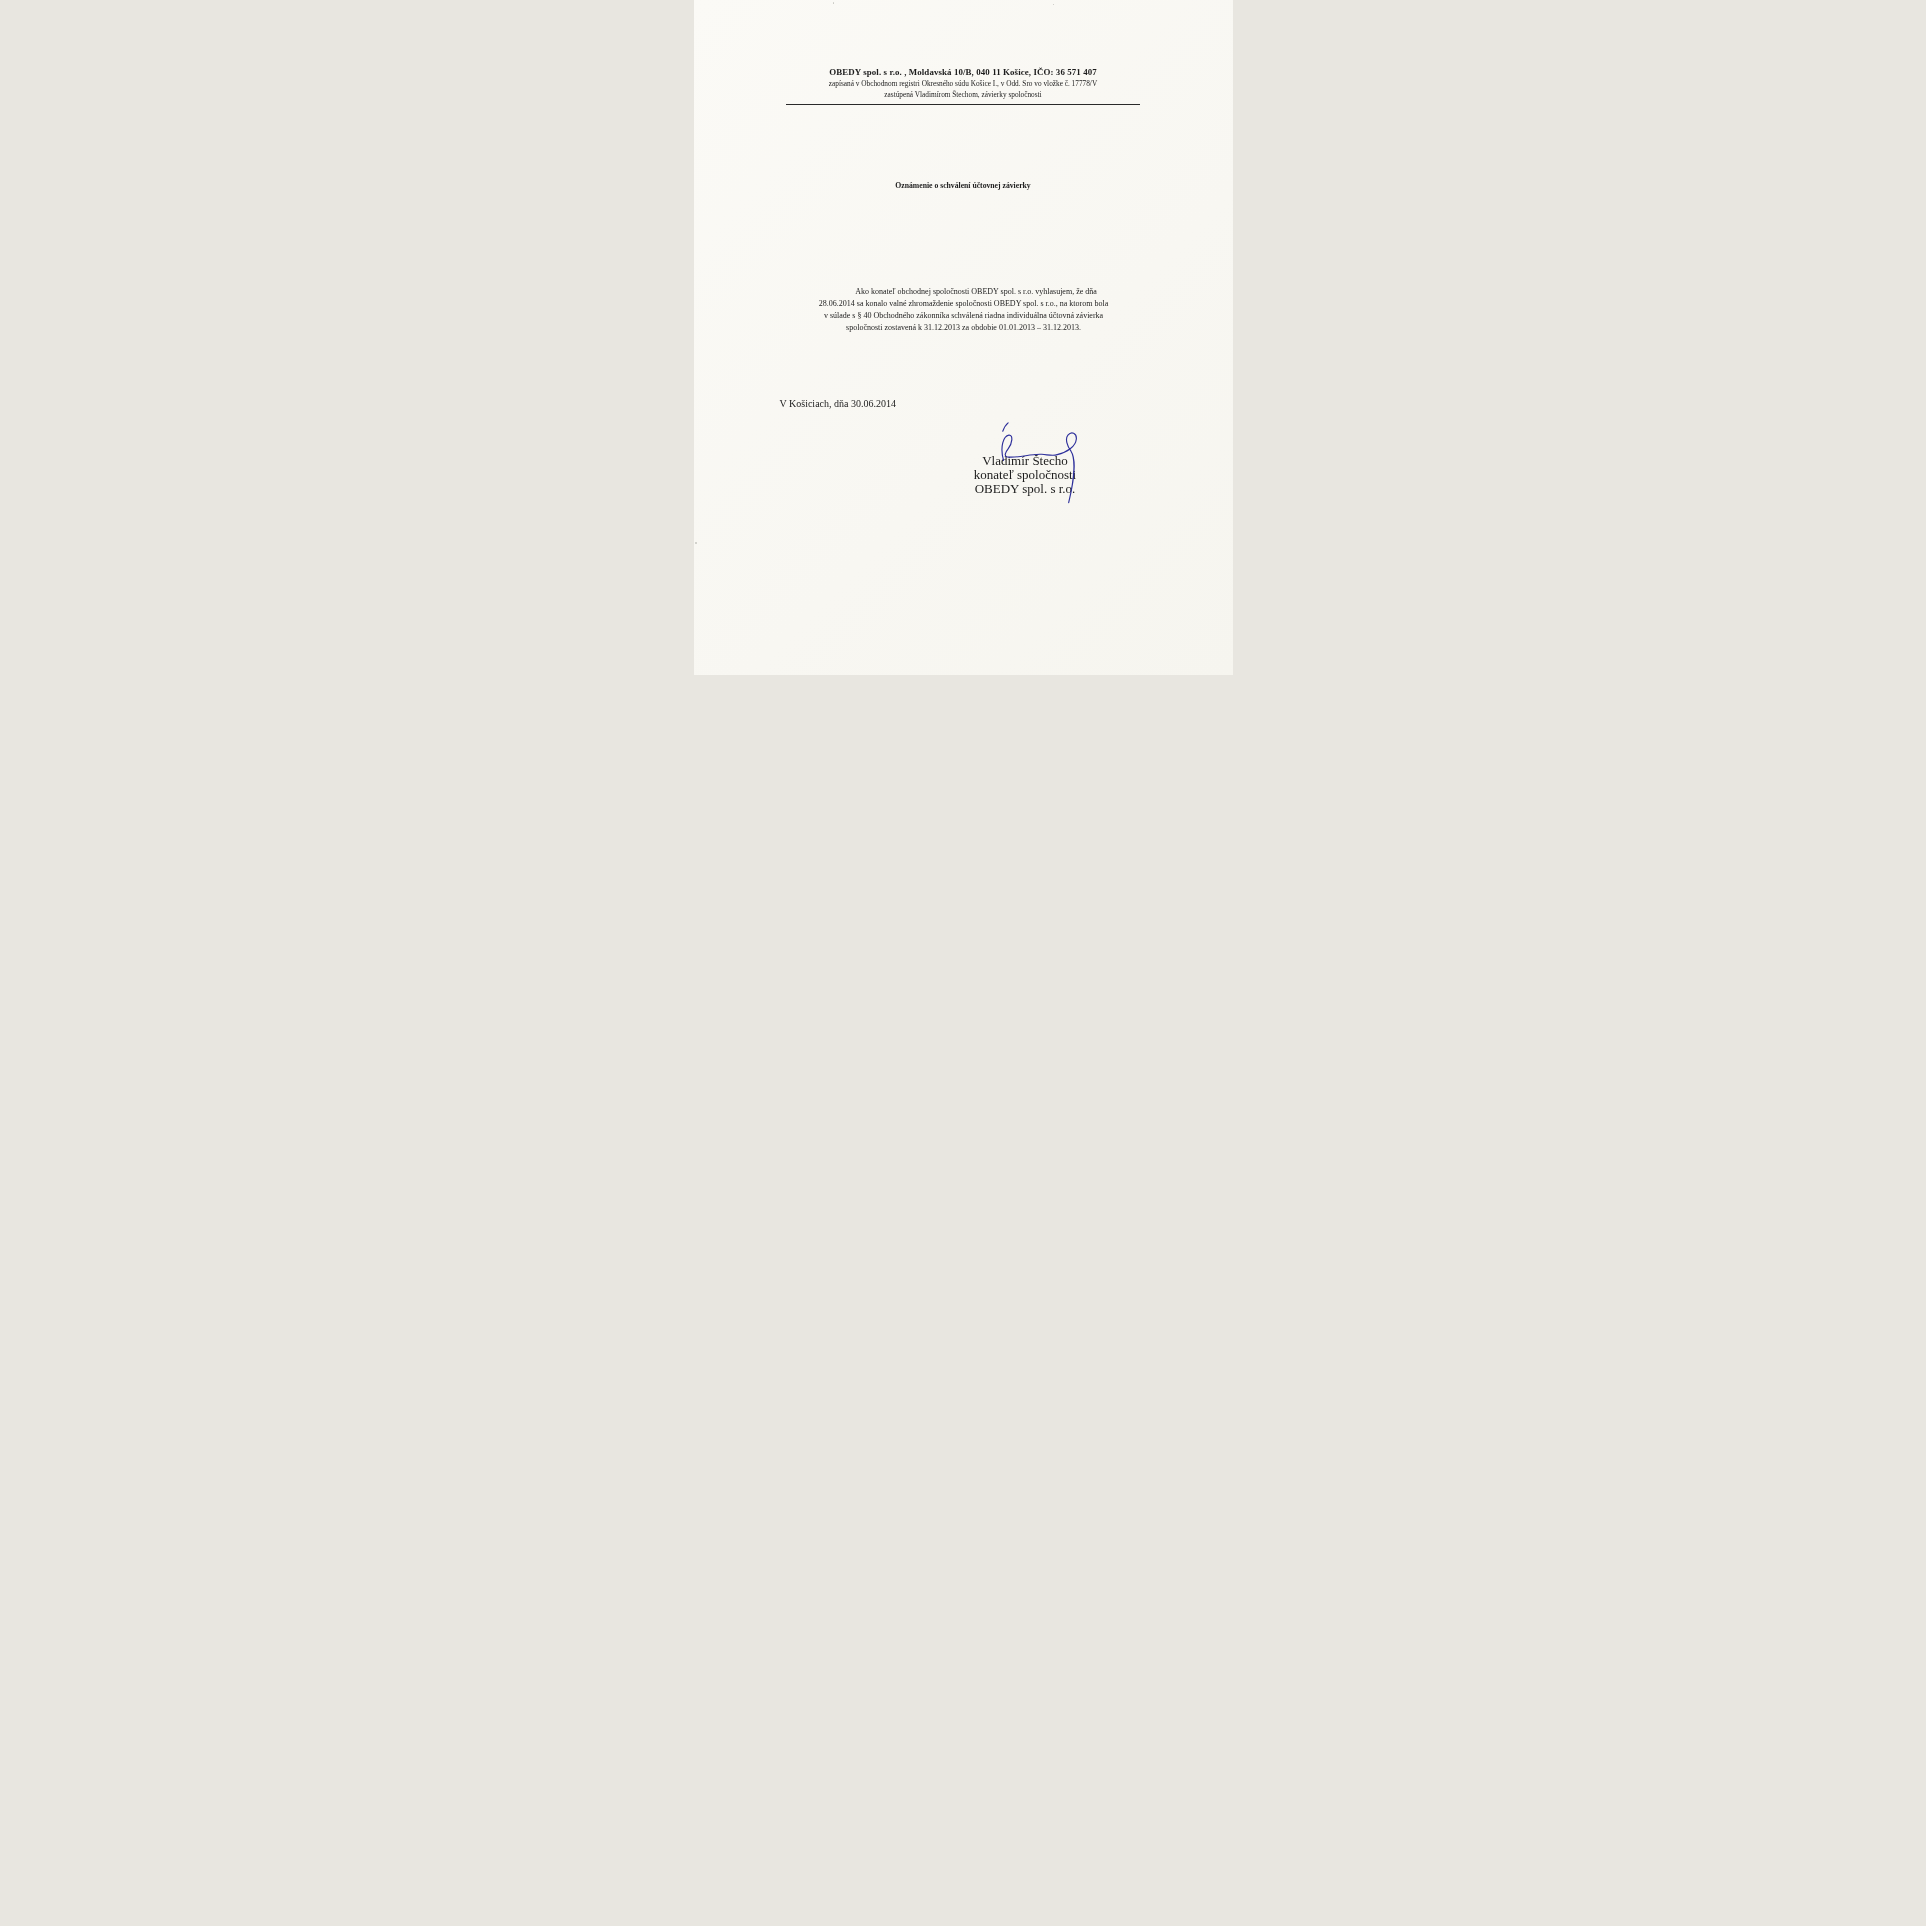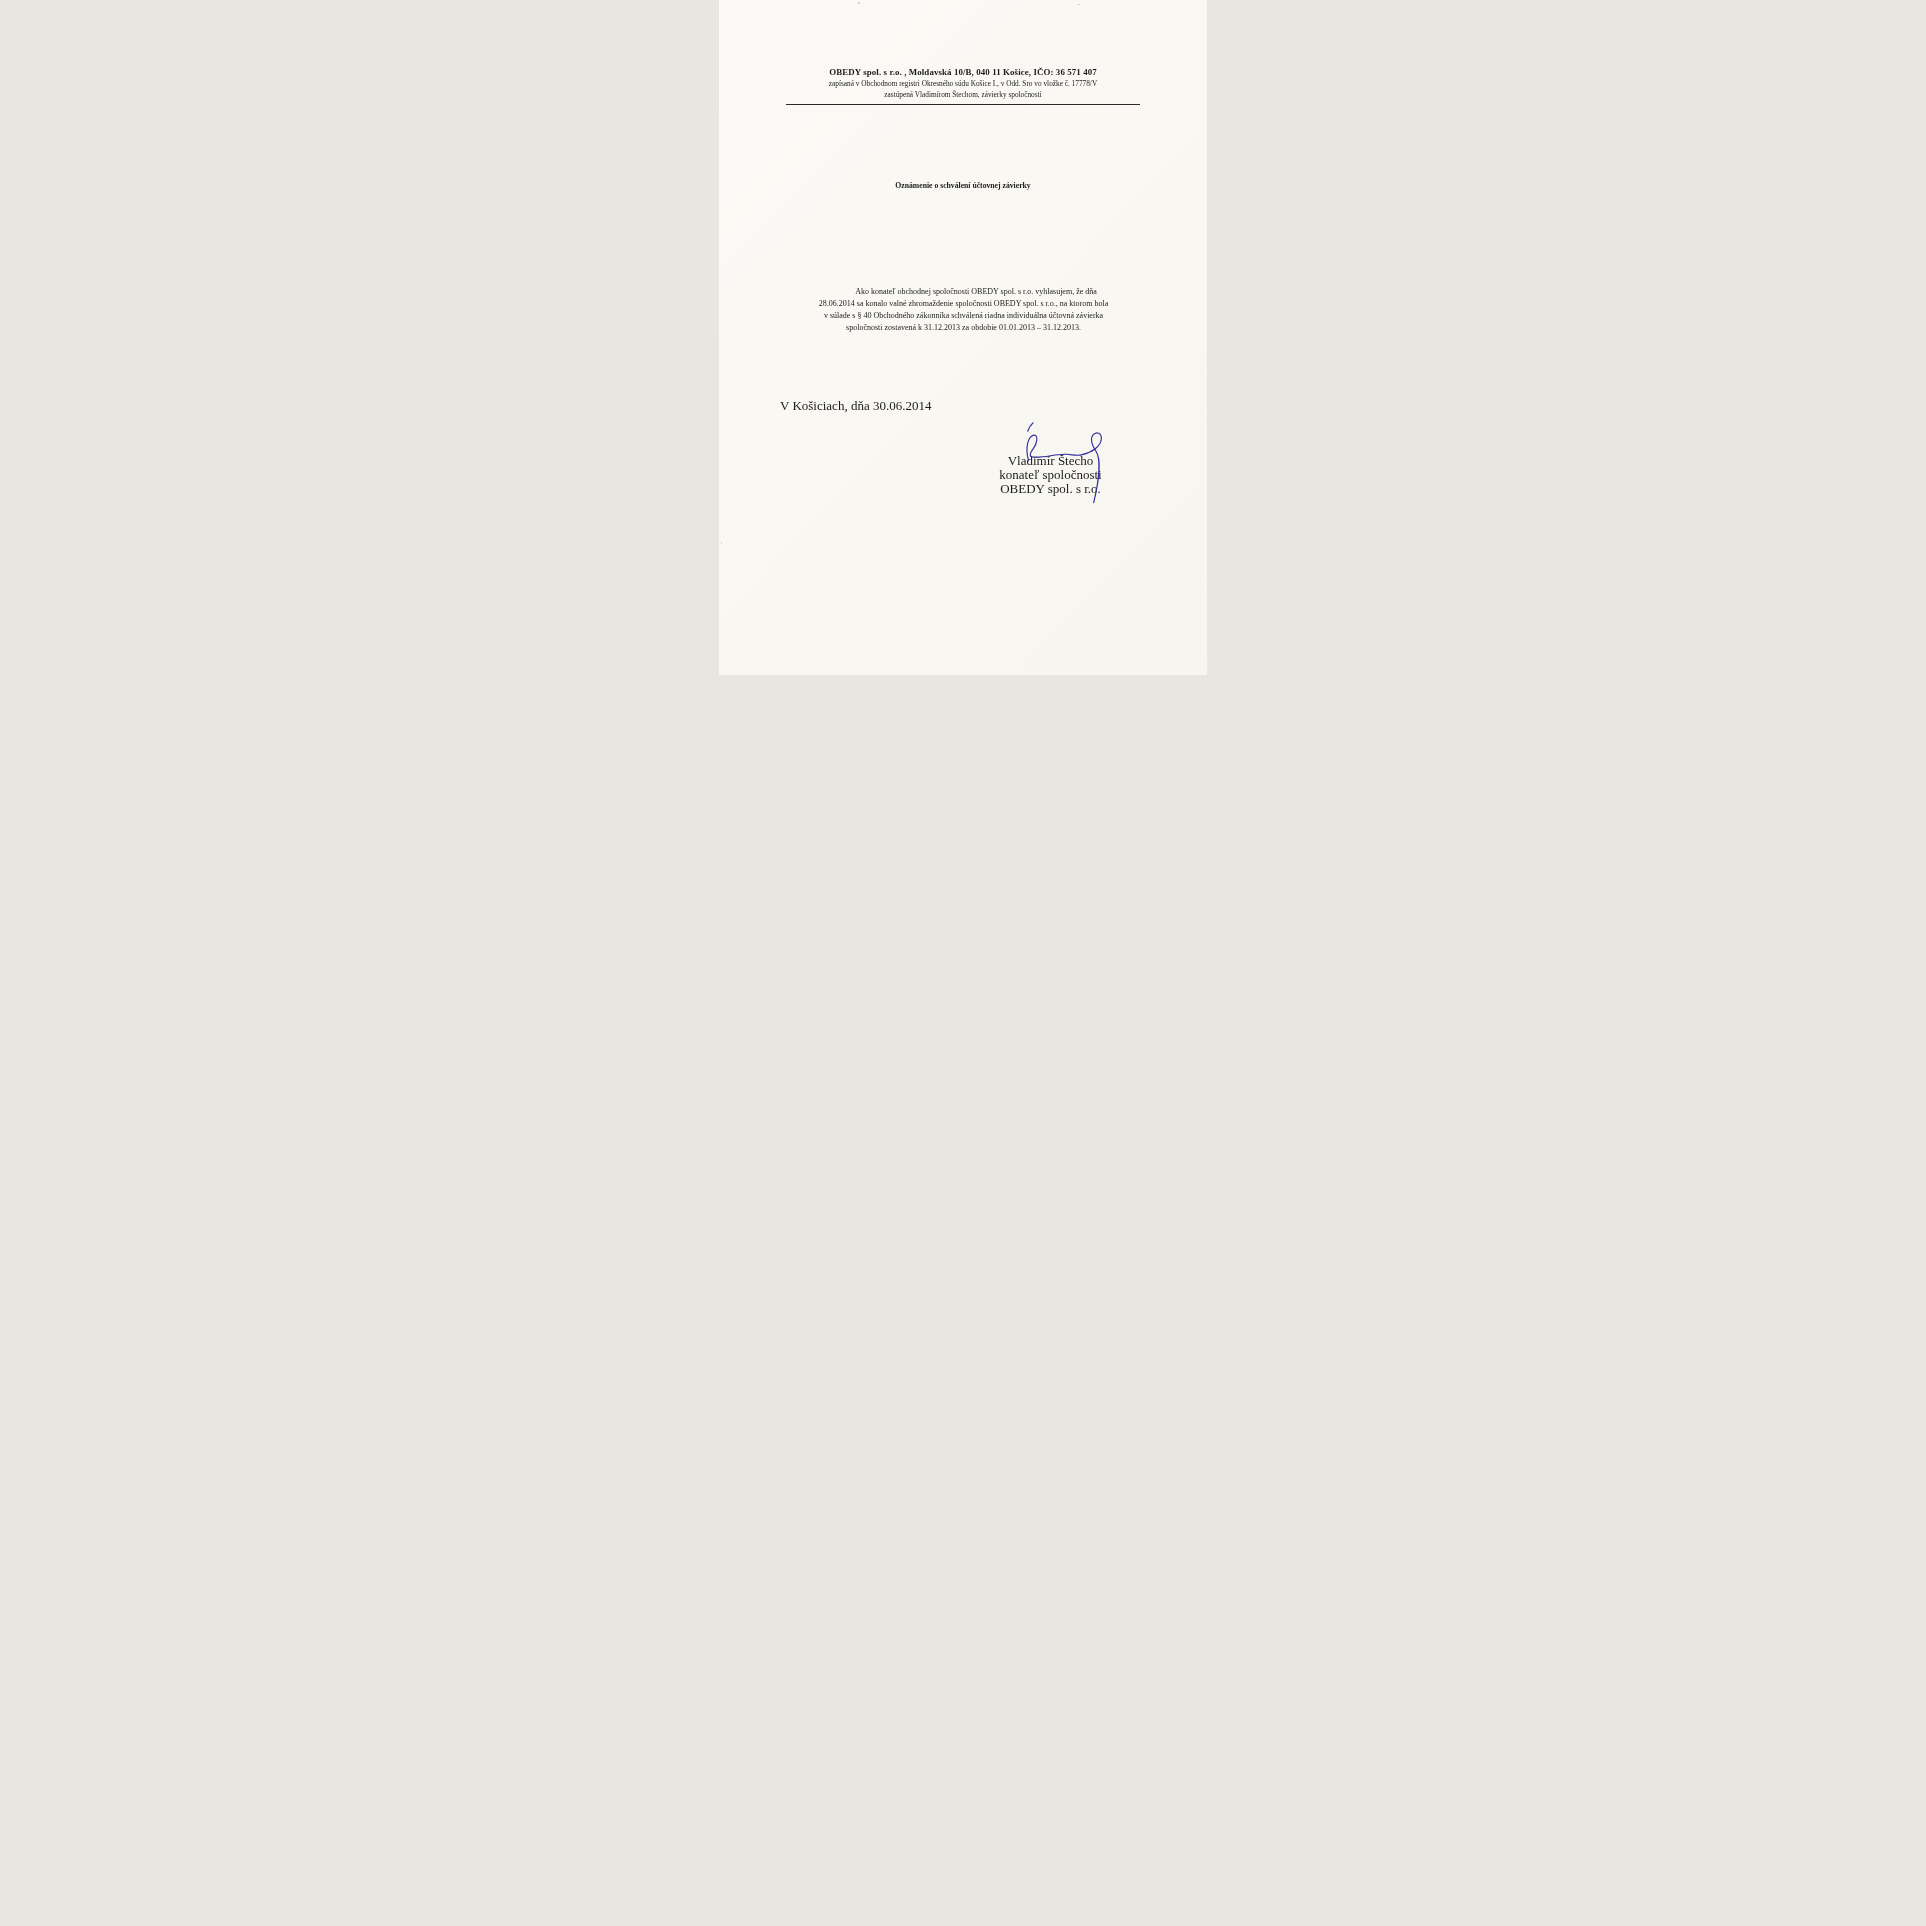--- a/index.html
+++ b/index.html
@@ -2,21 +2,21 @@
 <html style="font-size:6.2px"><head>
 <meta charset="utf-8">
 <style>
   html, body {
     margin: 0;
     padding: 0;
     background: #e8e6e0;
   }
   .page {
     position: relative;
-    width: 488px;
+    width: 539px;
     height: 675px;
     margin: 0 auto;
     background: linear-gradient(135deg, #fbfaf6 0%, #f8f7f2 60%, #f6f5ef 100%);
     font-family: "Liberation Serif", "DejaVu Serif", serif;
     color: #1c1c1c;
     overflow: hidden;
   }
   .header-block {
     padding-top: 66px;
     text-align: center;
@@ -48,22 +48,22 @@
     margin: 96px 65px 0 66px;
     font-size: 8px;
     line-height: 12px;
     text-align: center;
   }
   .body-line.first {
     text-indent: 25px;
   }
   .date-line {
     margin-top: 64px;
-    margin-left: 61px;
-    font-size: 13px;
+    margin-left: 86px;
+    font-size: 10px;
     font-family: Liberation Serif, serif;
   }
   .signature-block {
     position: absolute;
     left: 270px;
     top: 454px;
     width: 123px;
     text-align: center;
     font-size: 13px;
     line-height: 14px;

